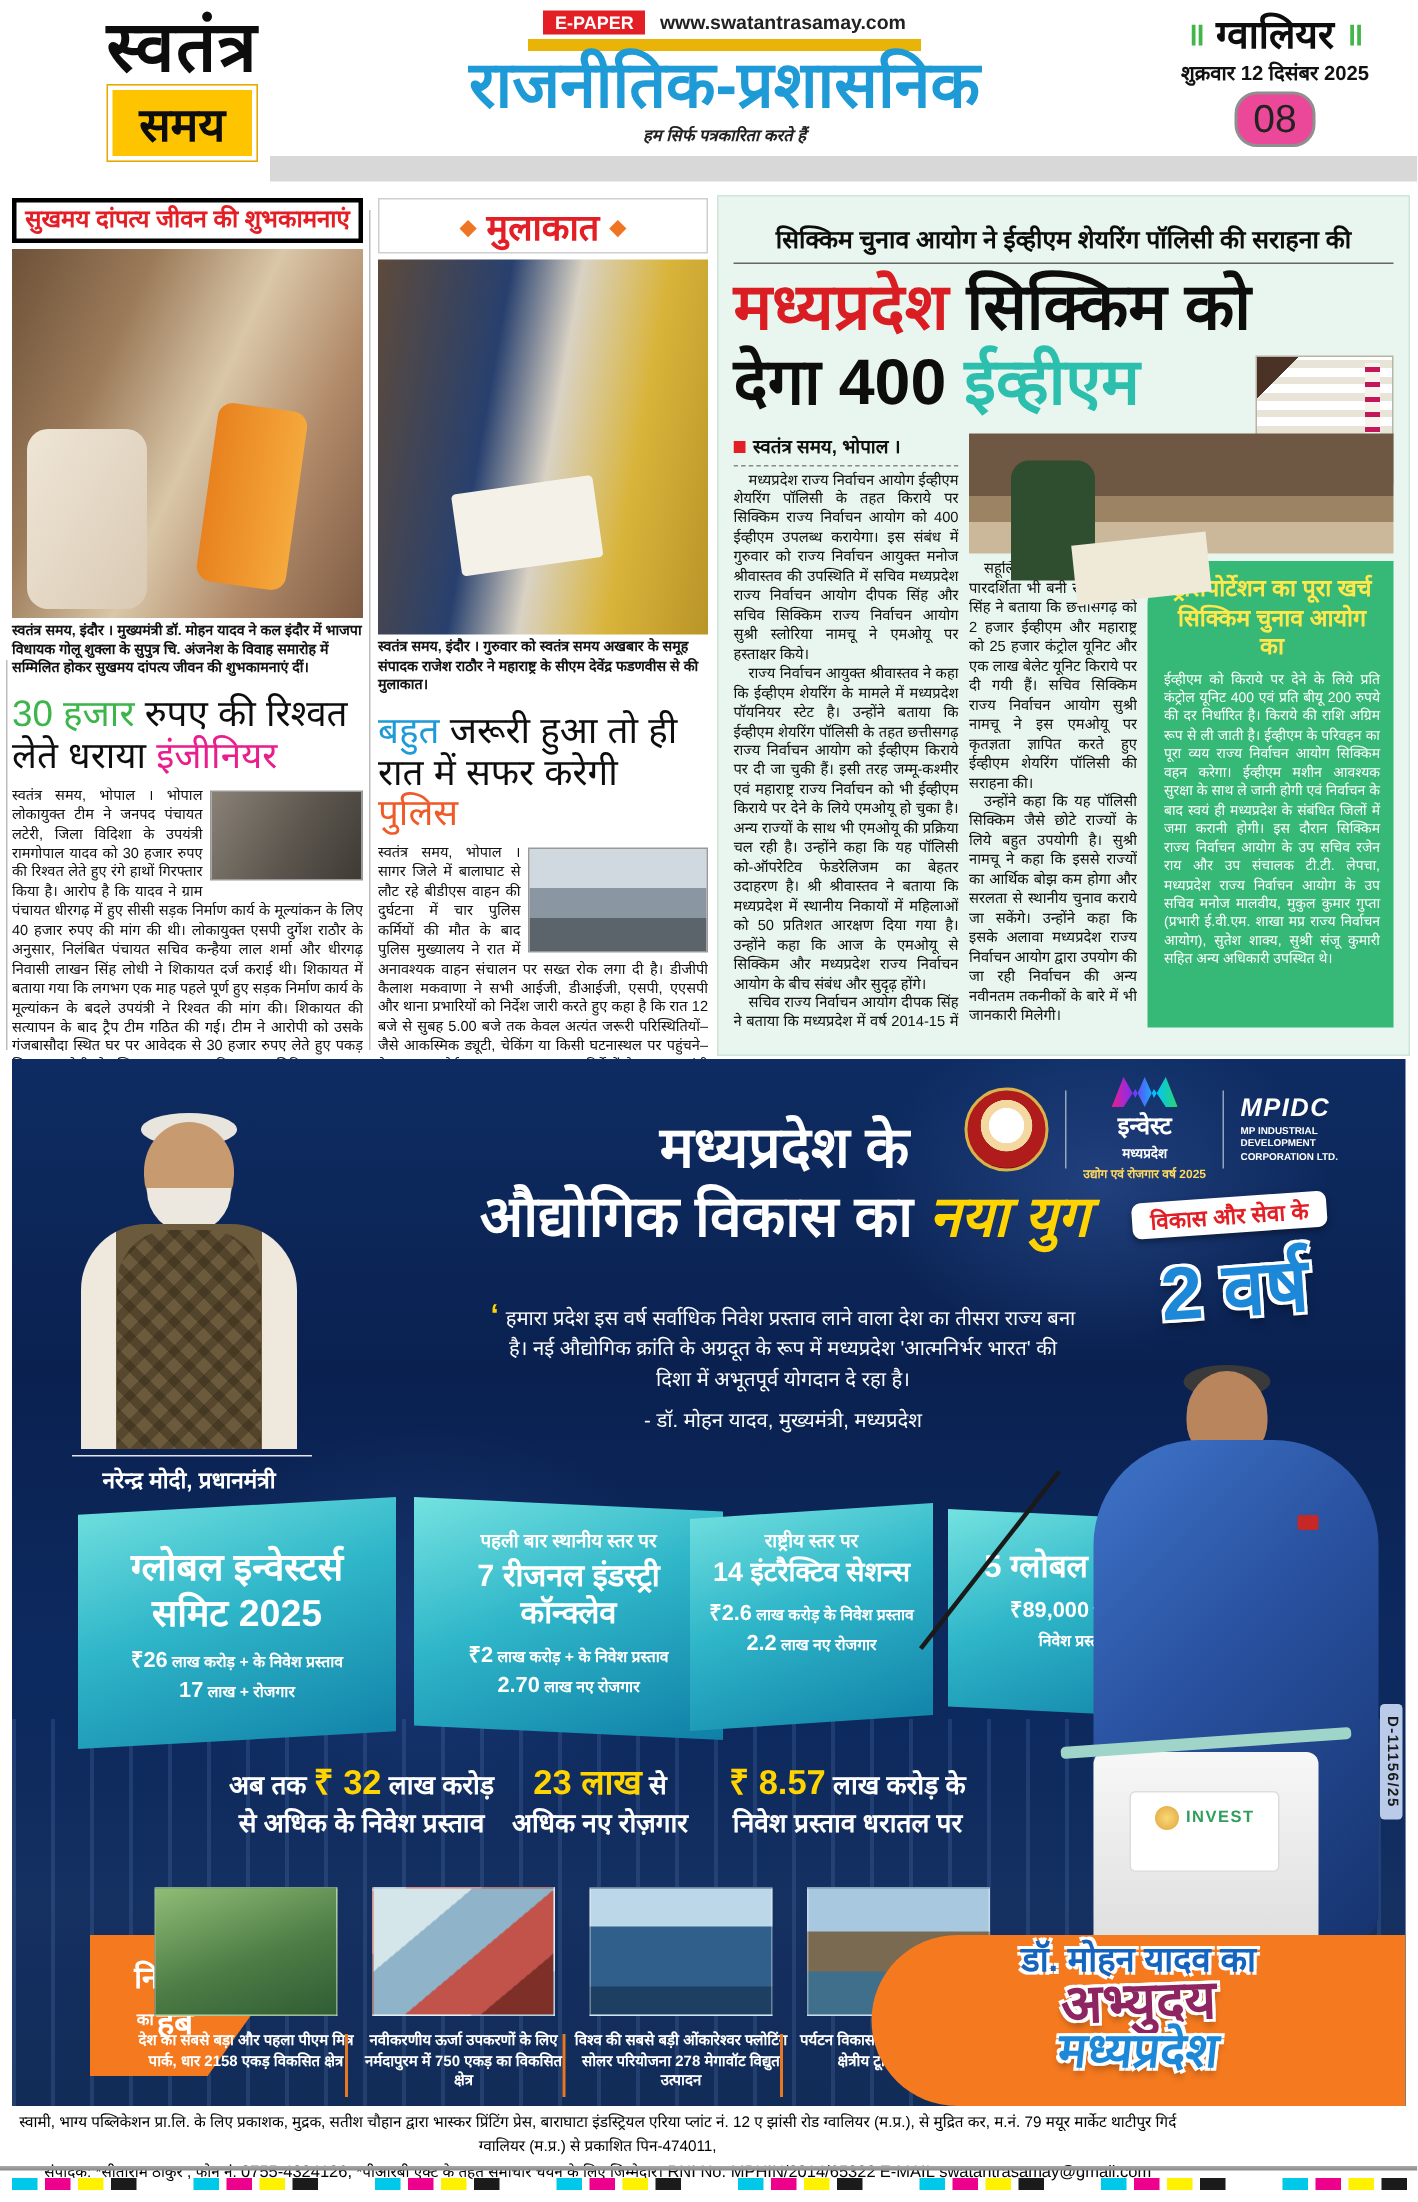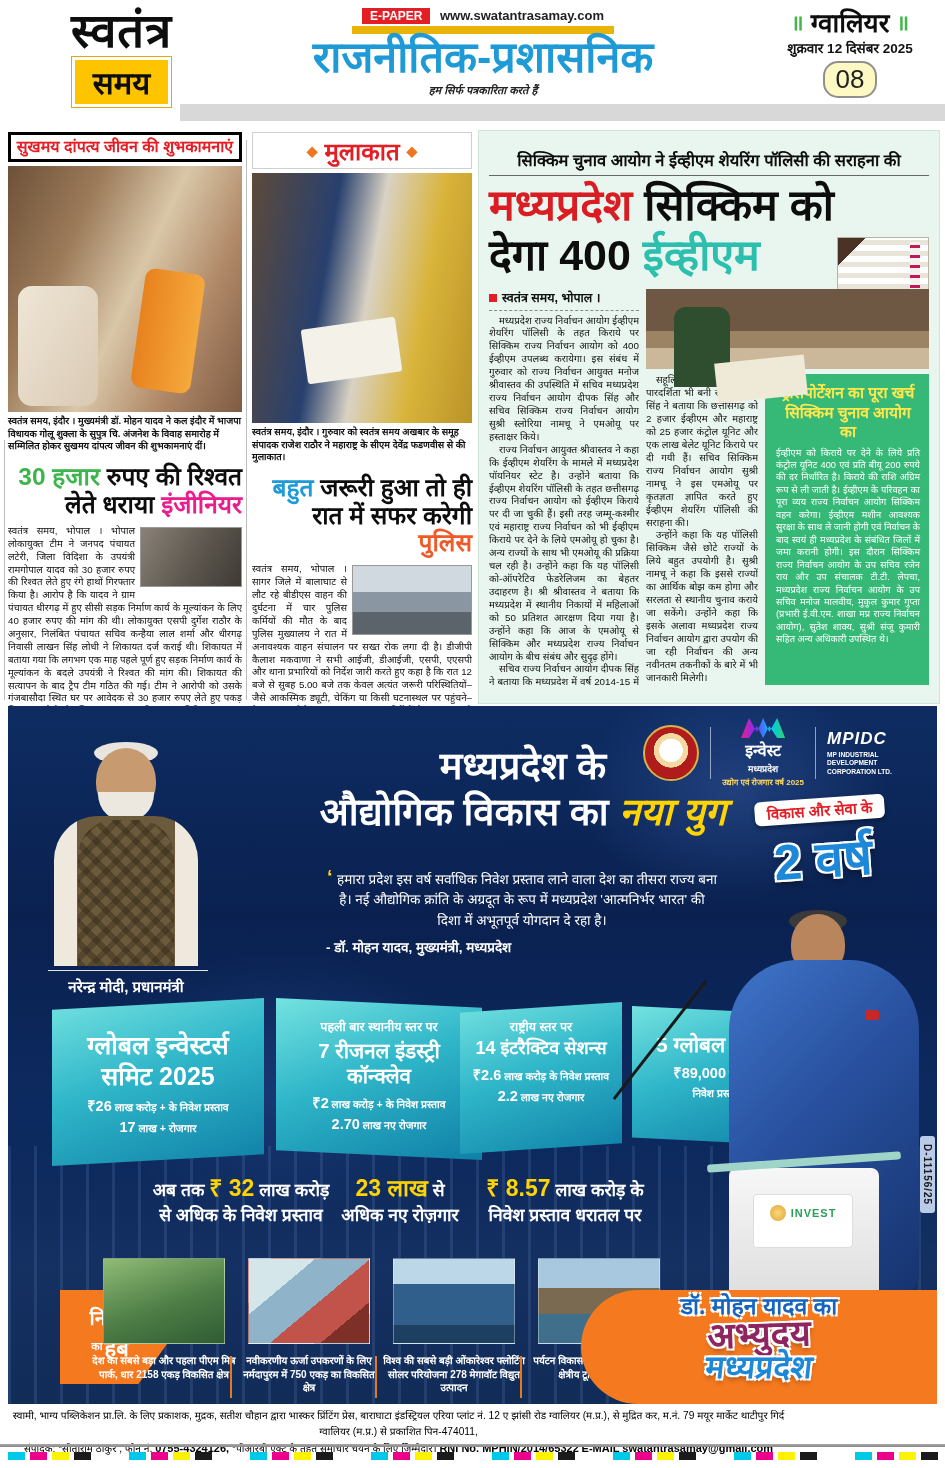--- a/index.html
+++ b/index.html
@@ -18,39 +18,39 @@
   .hdr-center { position:absolute; left:248px; top:6px; width:470px; text-align:center; }
   .epaper-row { display:inline-block; border-bottom:8px solid #eab308; padding:0 10px 2px 10px; }
   .epaper-badge { display:inline-block; background:#e31e25; color:#fff; font-weight:800; font-size:12px; padding:1px 8px; margin-right:5px; }
   .epaper-url { font-size:13px; font-weight:700; color:#222; }
   .section-title { margin-top:1px; font-size:43px; font-weight:800; color:#1e9ad6; line-height:1.05; }
   .tagline { margin-top:2px; font-size:11px; font-style:italic; color:#222; font-weight:600; }
   .hdr-right { position:absolute; right:6px; top:10px; width:178px; text-align:center; }
   .edition-row { font-size:26px; font-weight:800; color:#0d0d0d; line-height:1; }
   .edition-mark { color:#43b649; font-size:21px; font-weight:800; vertical-align:2px; }
   .date-line { margin-top:3px; font-size:13.5px; font-weight:700; }
-  .page-pill { display:inline-block; margin-top:4px; background:#fef9c3; border:2px solid #8f8f8f; border-radius:15px;
+  .page-pill { display:inline-block; margin-top:4px; background:#ec4899; border:2px solid #8f8f8f; border-radius:15px;
     font-size:26px; padding:0 11px; line-height:1.25; color:#222; position:relative; z-index:2; }
   
   .col-rule { position:absolute; width:1px; background:#bdbdbd; }
   .colA { position:absolute; left:8px; top:132px; width:234px; }
   .colB { position:absolute; left:252px; top:132px; width:220px; }
   .headline-box-red { border:3px solid #000000; color:#e31e25; font-weight:800; font-size:16px;
     text-align:center; padding:3px 1px; line-height:1.15; background:#fff; }
   .photo { width:100%; position:relative; overflow:hidden; }
   .photoA { margin-top:4px; height:246px; background:linear-gradient(115deg,#6d5138 0%,#9c7b5a 28%,#d9c7a8 52%,#b08968 75%,#7e5b43 100%); }
   .photoA .sash { position:absolute; right:44px; top:105px; width:60px; height:120px; background:linear-gradient(90deg,#e8821e,#f5a93c); border-radius:10px; transform:rotate(8deg); }
   .photoA .shirt { position:absolute; left:10px; top:120px; width:80px; height:120px; background:linear-gradient(120deg,#efe6d6,#d9c9b4); border-radius:14px; }
   .caption { margin-top:3px; font-size:9.5px; font-weight:600; line-height:1.32; color:#111; text-align:left; }
   .photoB { margin-top:4px; height:250px; background:linear-gradient(100deg,#5d4a3a 0%,#28406e 34%,#d9d2c4 52%,#d9b43a 74%,#b99428 100%); }
   .photoB .paper { position:absolute; left:52px; top:150px; width:95px; height:55px; background:#f4f1e8; transform:rotate(-8deg); border-radius:3px; }
   .head-mulakat { border:1px solid #cfcfcf; background:#fff; text-align:center; font-size:24px; font-weight:800; color:#e31e25; padding:1px 0; }
   .diamond { color:#f07522; font-size:14px; vertical-align:4px; padding:0 7px; }
   .story { margin-top:10px; }
-  .story-head { text-align:right; font-weight:700; font-size:24.5px; line-height:1.14; color:#0d0d0d; }
+  .story-head { text-align:left; font-weight:400; font-size:24.5px; line-height:1.14; color:#0d0d0d; }
   .c-green { color:#3cb54a; } .c-magenta { color:#e91e8c; } .c-blue { color:#1e9ad6; } .c-orange { color:#f05a28; }
   .story-body { margin-top:6px; font-size:9.7px; line-height:1.33; text-align:justify; color:#111; overflow:hidden; }
   .bodyA { max-height:188px; }
   .bodyB { max-height:184px; }
   .float-photo { float:right; margin:2px 0 3px 5px; border:1px solid #999; }
   .fpA { width:102px; height:60px; background:linear-gradient(120deg,#8a8277,#5c564e 55%,#3e3a34); }
   .fpB { width:120px; height:70px; background:linear-gradient(180deg,#cfd9df 0 38%,#8a97a2 38% 68%,#5b636b 68%); }
   
   .colC { position:absolute; left:478px; top:130px; width:462px; height:574px; background:#e9f6ef; border:1px solid #cfe5d8; padding:20px 10px; }
   .kicker { text-align:center; font-size:16.5px; font-weight:800; color:#0d0d0d; padding-bottom:4px; border-bottom:1.5px solid #666; line-height:1.2; }
@@ -122,21 +122,21 @@
   .ad-h1 { font-size:38px; font-weight:800; }
   .ad-h2 { font-size:38px; font-weight:800; }
   .ad-h2 .yellow { color:#ffd400; font-style:italic; }
   .badge2 { position:absolute; right:24px; top:92px; width:182px; text-align:center; transform:rotate(-4deg); }
   .badge2-pill { display:inline-block; background:#fff; color:#e31e25; font-size:15px; font-weight:800; padding:2px 12px; border-radius:6px; box-shadow:0 2px 4px rgba(0,0,0,.4); }
   .badge2-big { margin-top:2px; font-size:50px; font-weight:800; color:#1e88d8;
     text-shadow:-2px -2px 0 #fff, 2px -2px 0 #fff, -2px 2px 0 #fff, 2px 2px 0 #fff, 0 4px 6px rgba(0,0,0,.5); }
   .ad-quote { position:absolute; left:318px; top:160px; width:392px; text-align:center; color:#fff; }
   .q-mark { color:#ffd400; font-size:20px; font-weight:800; }
   .q-text { display:inline; font-size:13.5px; line-height:1.5; }
-  .q-attr { margin-top:7px; text-align:left; font-size:13.5px; font-weight:700; }
+  .q-attr { margin-top:7px; text-align:center; font-size:13.5px; font-weight:400; }
   .panel { position:absolute; color:#fff; text-align:center;
     background:linear-gradient(160deg,#74e2e0 0%,#2fb6c9 45%,#0f7fa6 100%);
     box-shadow:0 6px 14px rgba(0,0,0,.45); padding:14px 8px 10px 8px; }
   .p-skew1 { clip-path:polygon(0 7%,100% 0,100% 93%,0 100%); }
   .p-skew2 { clip-path:polygon(0 0,100% 6%,100% 100%,0 94%); }
   .panel .p-top { font-size:12.5px; font-weight:700; margin-bottom:3px; }
   .panel .p-title { font-weight:800; line-height:1.22; }
   .panel .p-line { font-size:10.5px; font-weight:600; margin-top:4px; }
   .panel .p-num { font-size:14.5px; font-weight:800; }
   #panel1 { left:44px; top:292px; width:212px; height:168px; padding-top:32px; }
@@ -185,21 +185,21 @@
   .blob { position:absolute; right:0; top:584px; width:356px; height:114px; background:#f4791f; border-radius:70px 0 0 70px; }
   .blob-inner { position:absolute; right:28px; top:4px; width:300px; text-align:center; line-height:1.05; }
   .blob-l1 { font-size:23px; font-weight:800; color:#1565c0;
     text-shadow:-2px -2px 0 #fff,2px -2px 0 #fff,-2px 2px 0 #fff,2px 2px 0 #fff; }
   .blob-l2 { font-size:36px; font-weight:800; color:#8e2460; transform:rotate(-2deg); margin-top:-2px;
     text-shadow:-2px -2px 0 #fff,2px -2px 0 #fff,-2px 2px 0 #fff,2px 2px 0 #fff,0 4px 5px rgba(0,0,0,.35); }
   .blob-l3 { font-size:32px; font-weight:800; color:#1e88d8; transform:skewX(-6deg); margin-top:-3px;
     text-shadow:-2px -2px 0 #fff,2px -2px 0 #fff,-2px 2px 0 #fff,2px 2px 0 #fff,0 4px 5px rgba(0,0,0,.35); }
   
   .footer { position:absolute; left:0; top:1408px; width:797px; text-align:center; font-size:10.2px; line-height:1.55; color:#000; }
-  .footer .b { font-weight:700; font-size:11px;text-align:center; }
+  .footer .b { font-weight:400; font-size:11px;text-align:center; }
   .foot-rule { position:absolute; left:0; top:1444px; width:945px; height:3px; background:linear-gradient(180deg,#aaa,#888); }
   .cmyk-row { position:absolute; left:0; top:1452px; width:945px; display:flex; justify-content:center; gap:38px; }
   .cmyk-group { display:flex; gap:5px; }
   .chip { width:17px; height:8px; }
   .chip.c { background:#00c8e8; } .chip.m { background:#ec008c; } .chip.y { background:#fff200; } .chip.k { background:#1b1b1b; }
 </style>
 </head>
 <body>
 
 <div id="page">

